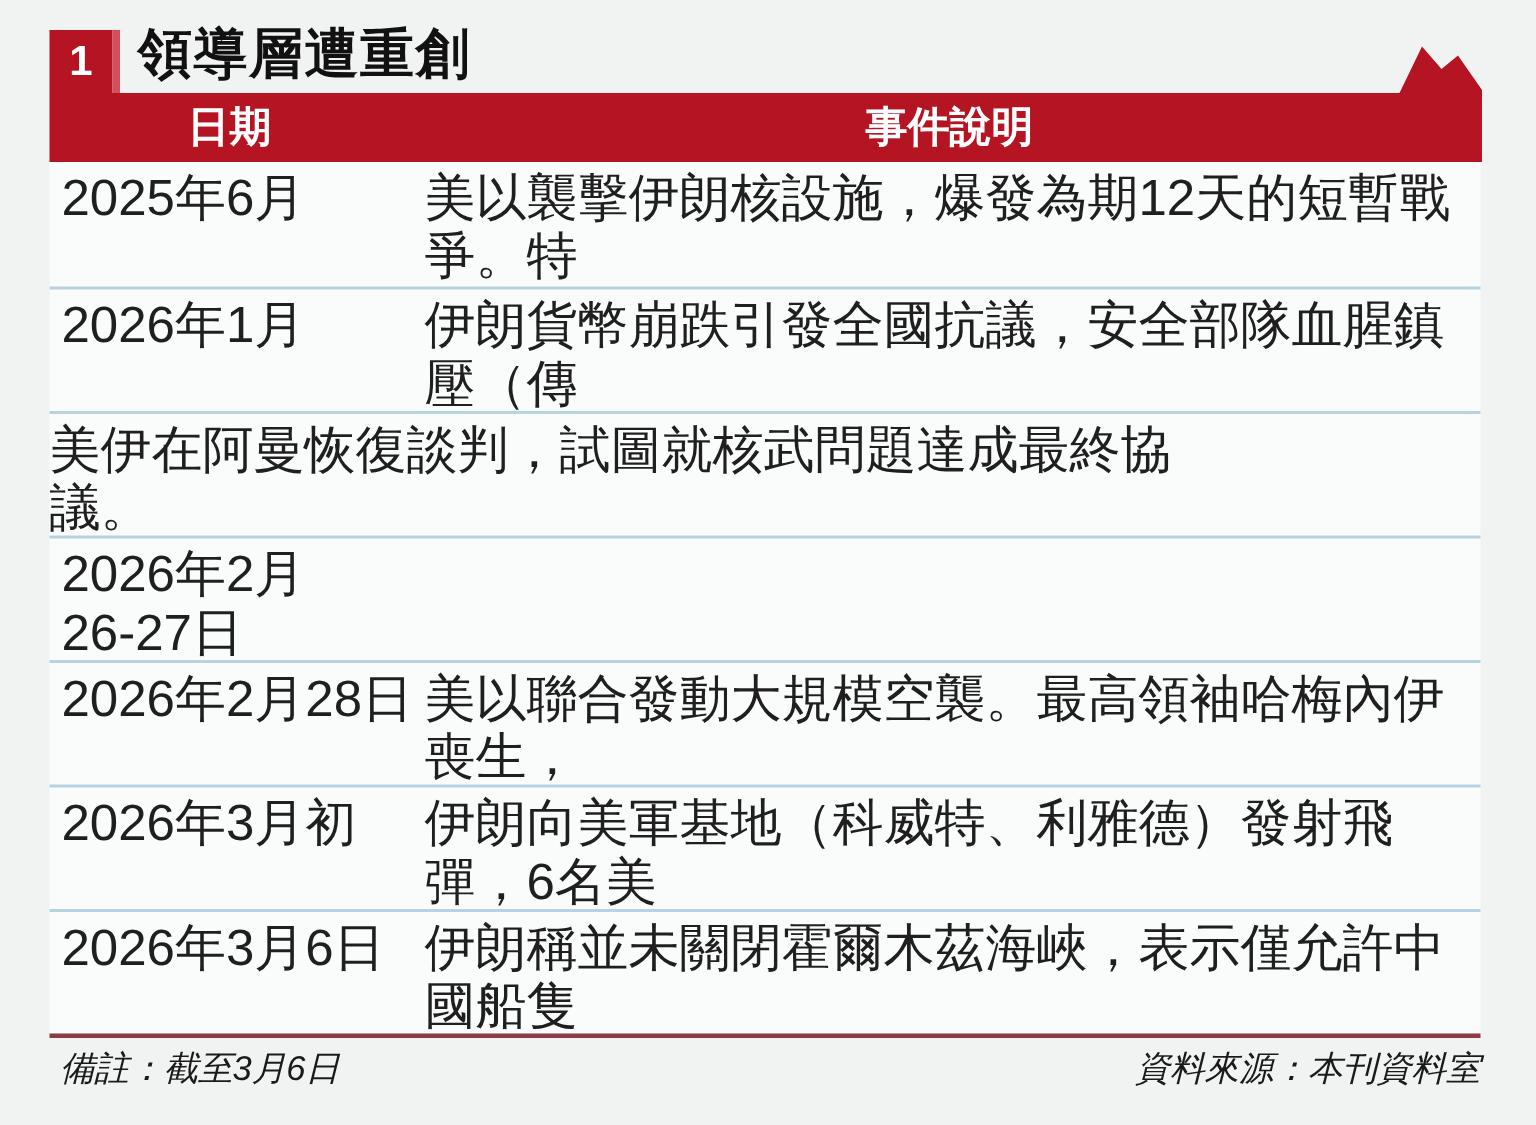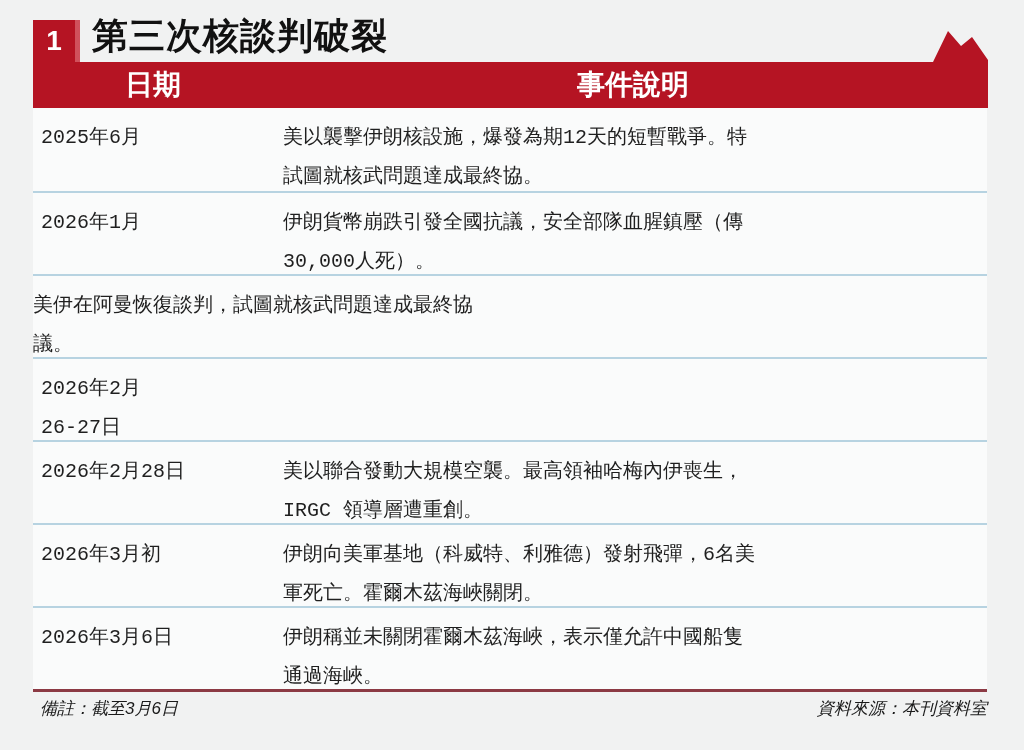--- a/index.html
+++ b/index.html
@@ -39,39 +39,39 @@
   .col-head.date{ left:0; width:240px; }
   .col-head.event{ left:250px; width:700px; }
   .ribbon{ left:928px; top:28px; width:60px; height:80px; color:var(--accent); }
   
   .rows{
     left:33px; top:108px; width:954px; height:581px; background:var(--row-bg);
   }
   .row{ display:flex; height:83px; overflow:hidden; }
   .row + .row{ border-top:2px solid var(--separator-blue); }
   .cell{
-    font-size:20px; line-height:39px; padding-top:10px;
-    white-space:pre-line; color:var(--ink);font-family:Liberation Mono, monospace;
+    font-size:34px; line-height:39px; padding-top:5px;
+    white-space:pre-line; color:var(--ink);
   }
   .cell.date{ width:250px; padding-left:8px; flex:none; }
   .cell.event{ flex:1; padding-right:4px; }
   
   .footer-rule{ left:33px; top:689px; width:954px; height:3px; background:var(--footer-rule); }
   .footnote{
-    top:697px; font-size:17px; font-style:italic; color:#1a1a1a; white-space:nowrap;
+    top:697px; font-size:23px; font-style:italic; color:#1a1a1a; white-space:nowrap;
   }
   .footnote.left{ left:40px; }
   .footnote.right{ right:37px; text-align:left; }
 </style>
 </head>
 <body>
 
 <div class="abs badge">1</div>
 <div class="abs badge-edge"></div>
-<div class="abs page-title">第三次核談判破裂</div>
+<div class="abs page-title">領導層遭重創</div>
 
 <div class="abs band">
   <div class="col-head event">事件說明</div>
   <div class="col-head date">日期</div>
 </div>
 <svg class="abs ribbon" viewBox="0 0 60 80" aria-hidden="true">
   <polygon points="0,34 5,34 20,3 33,18 44,9 60,32 60,80 0,80" fill="currentColor"></polygon>
 </svg>
 
 <div class="abs rows">

